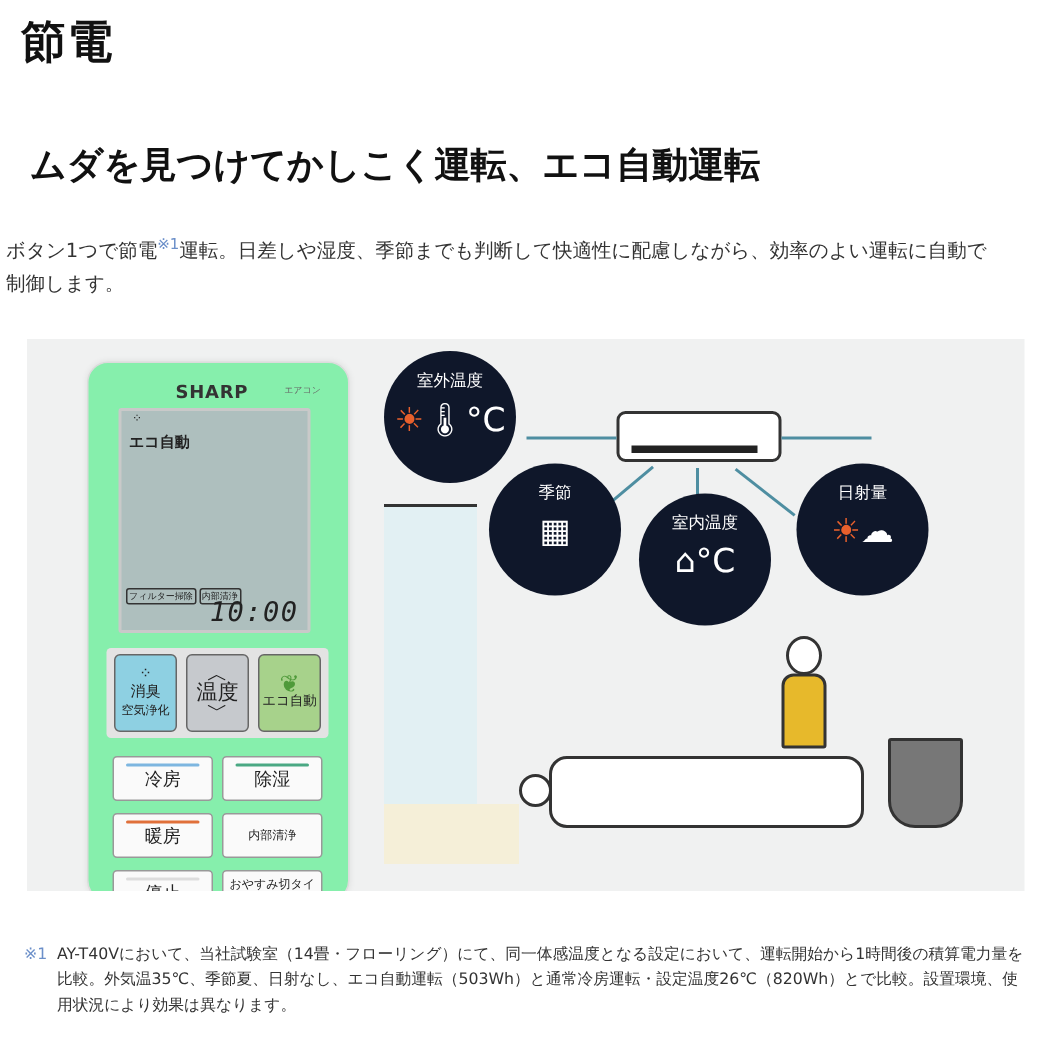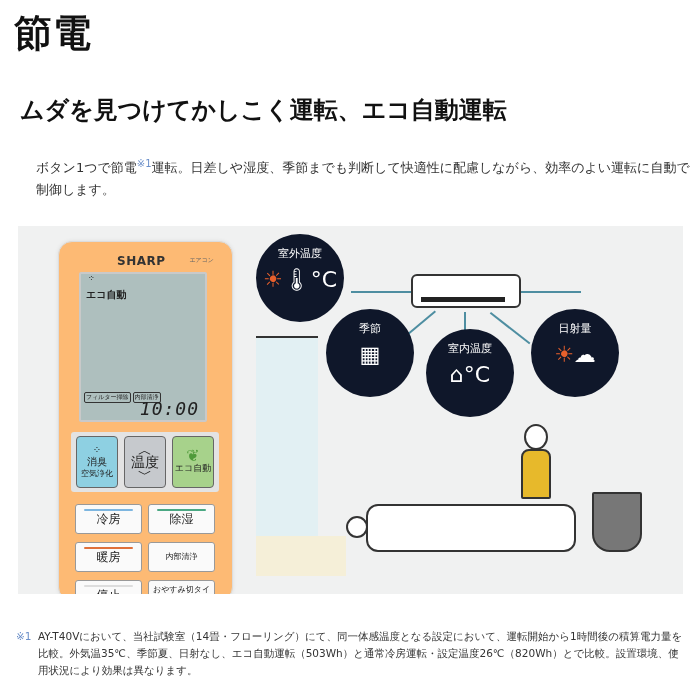--- a/index.html
+++ b/index.html
@@ -1,27 +1,27 @@
 <!DOCTYPE html>
 <html><head>
 <meta charset="utf-8">
 <style>
   * { box-sizing: border-box; margin: 0; padding: 0; }
   html, body { width: 700px; height: 700px; background: #ffffff; overflow: hidden; }
   body { font-family: "DejaVu Sans", sans-serif; color: #111; position: relative; }
 
-  .h1 { position: absolute; left: 14px; top: 8px; font-size: 38px; font-weight: bold; letter-spacing: 1px; color: #111; }
+  .h1 { position: absolute; left: 14px; top: 8px; font-size: 30px; font-weight: bold; letter-spacing: 1px; color: #111; }
   .h2 { position: absolute; left: 20px; top: 94px; font-size: 24px; font-weight: bold; color: #111; }
-  .lead { position: absolute; left: 36px; top: 153px; width: 665px; font-size: 13px; line-height: 22px; color: #333; }
+  .lead { position: absolute; left: 4px; top: 153px; width: 665px; font-size: 13px; line-height: 22px; color: #333; }
   .lead sup { color: #6b8fc9; font-size: 10px; }
 
   .hero { position: absolute; left: 18px; top: 226px; width: 665px; height: 368px; background: #f0f1f1; overflow: hidden; }
 
   
-  .remote { position: absolute; left: 40px; top: 15px; width: 175px; height: 360px; background: #fdba74; border: 1px solid #dcdcdc; border-radius: 14px; box-shadow: 0 0 4px rgba(0,0,0,0.08); }
+  .remote { position: absolute; left: 40px; top: 15px; width: 175px; height: 360px; background: #86efac; border: 1px solid #dcdcdc; border-radius: 14px; box-shadow: 0 0 4px rgba(0,0,0,0.08); }
   .brand { position: absolute; left: 58px; top: 12px; font-size: 12px; font-weight: bold; letter-spacing: 0.5px; color: #333; }
   .brand-sub { position: absolute; right: 18px; top: 14px; font-size: 6px; color: #666; }
   .lcd { position: absolute; left: 20px; top: 30px; width: 128px; height: 150px; background: #aebfbe; border: 2px solid #c9c9c9; border-radius: 2px; }
   .lcd-eco { position: absolute; left: 5px; top: 8px; font-size: 10px; font-weight: bold; color: #222; }
   .lcd-grapes { position: absolute; left: 7px; top: 0px; font-size: 8px; color: #222; }
   .lcd-grid { position: absolute; left: 3px; top: 78px; width: 120px; height: 36px; border-top: 1px solid #333; border-bottom: 1px solid #333; display: flex; }
   .lcd-cell { flex: 1; border-right: 1px solid #333; font-size: 8px; color: #222; padding: 1px 2px; }
   .lcd-cell:last-child { border-right: none; }
   .lcd-tags { position: absolute; left: 3px; top: 118px; display: flex; gap: 2px; }
   .lcd-tag { font-size: 6px; border: 1px solid #333; border-radius: 2px; padding: 0 1px; color: #222; }

